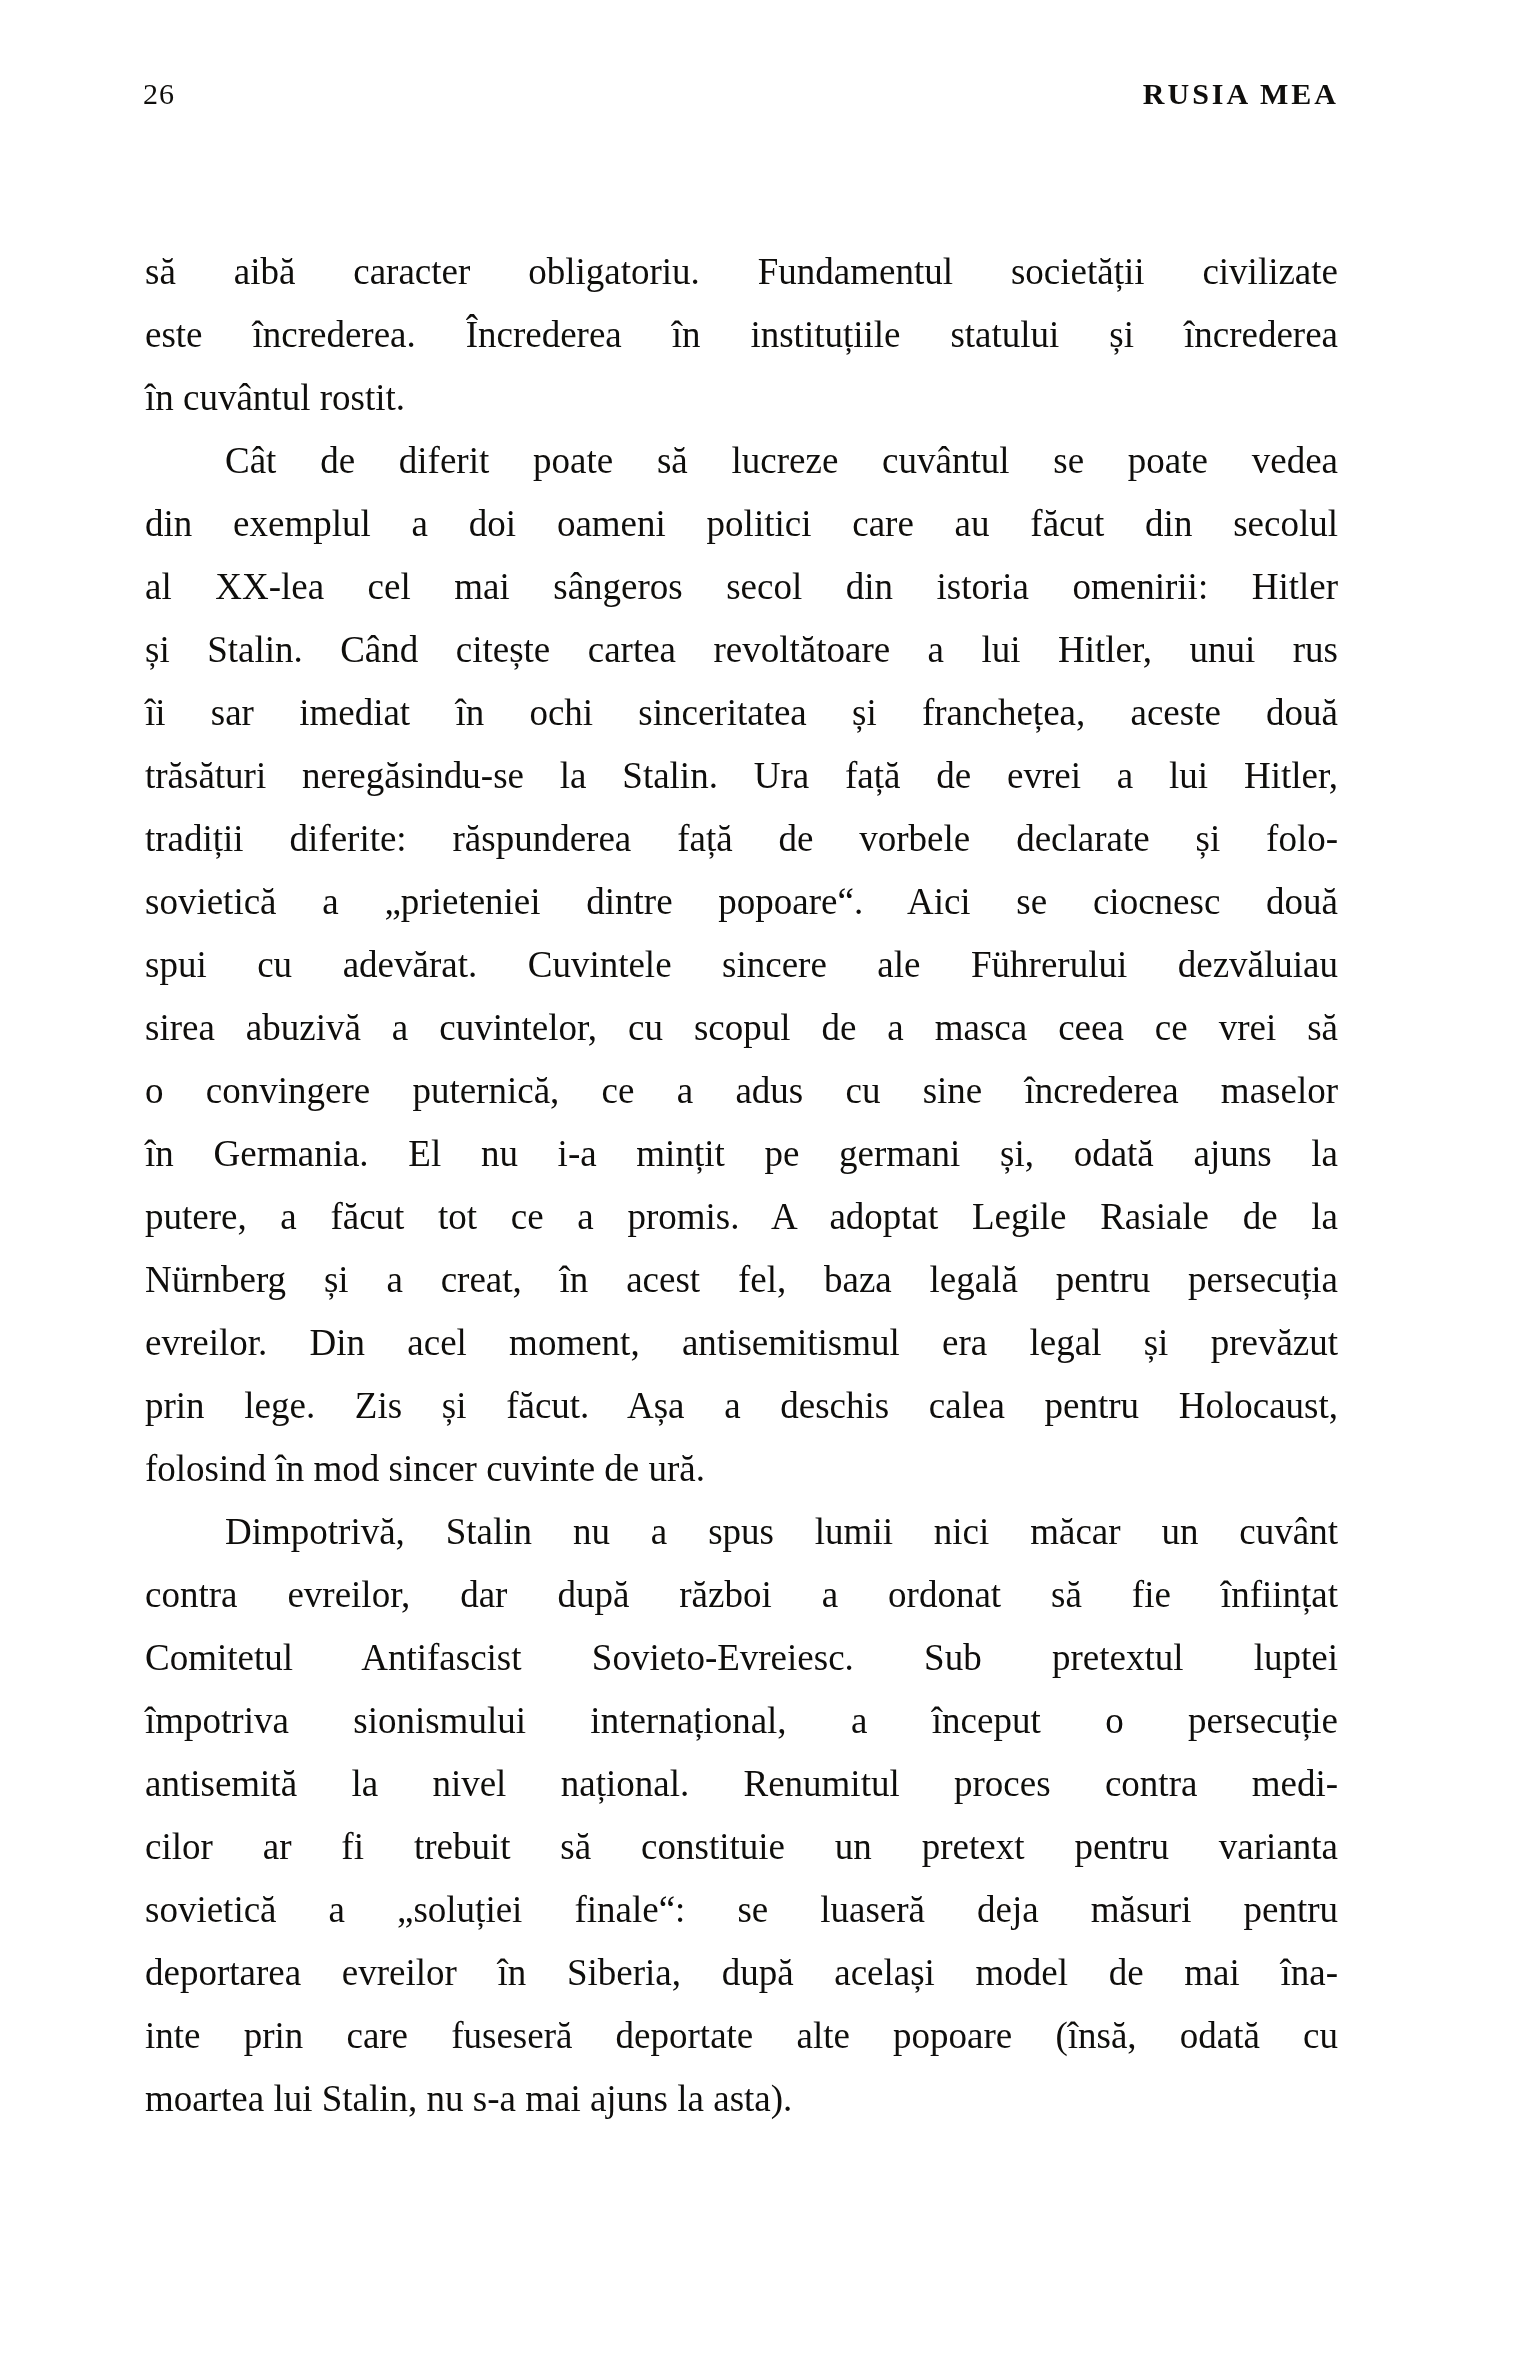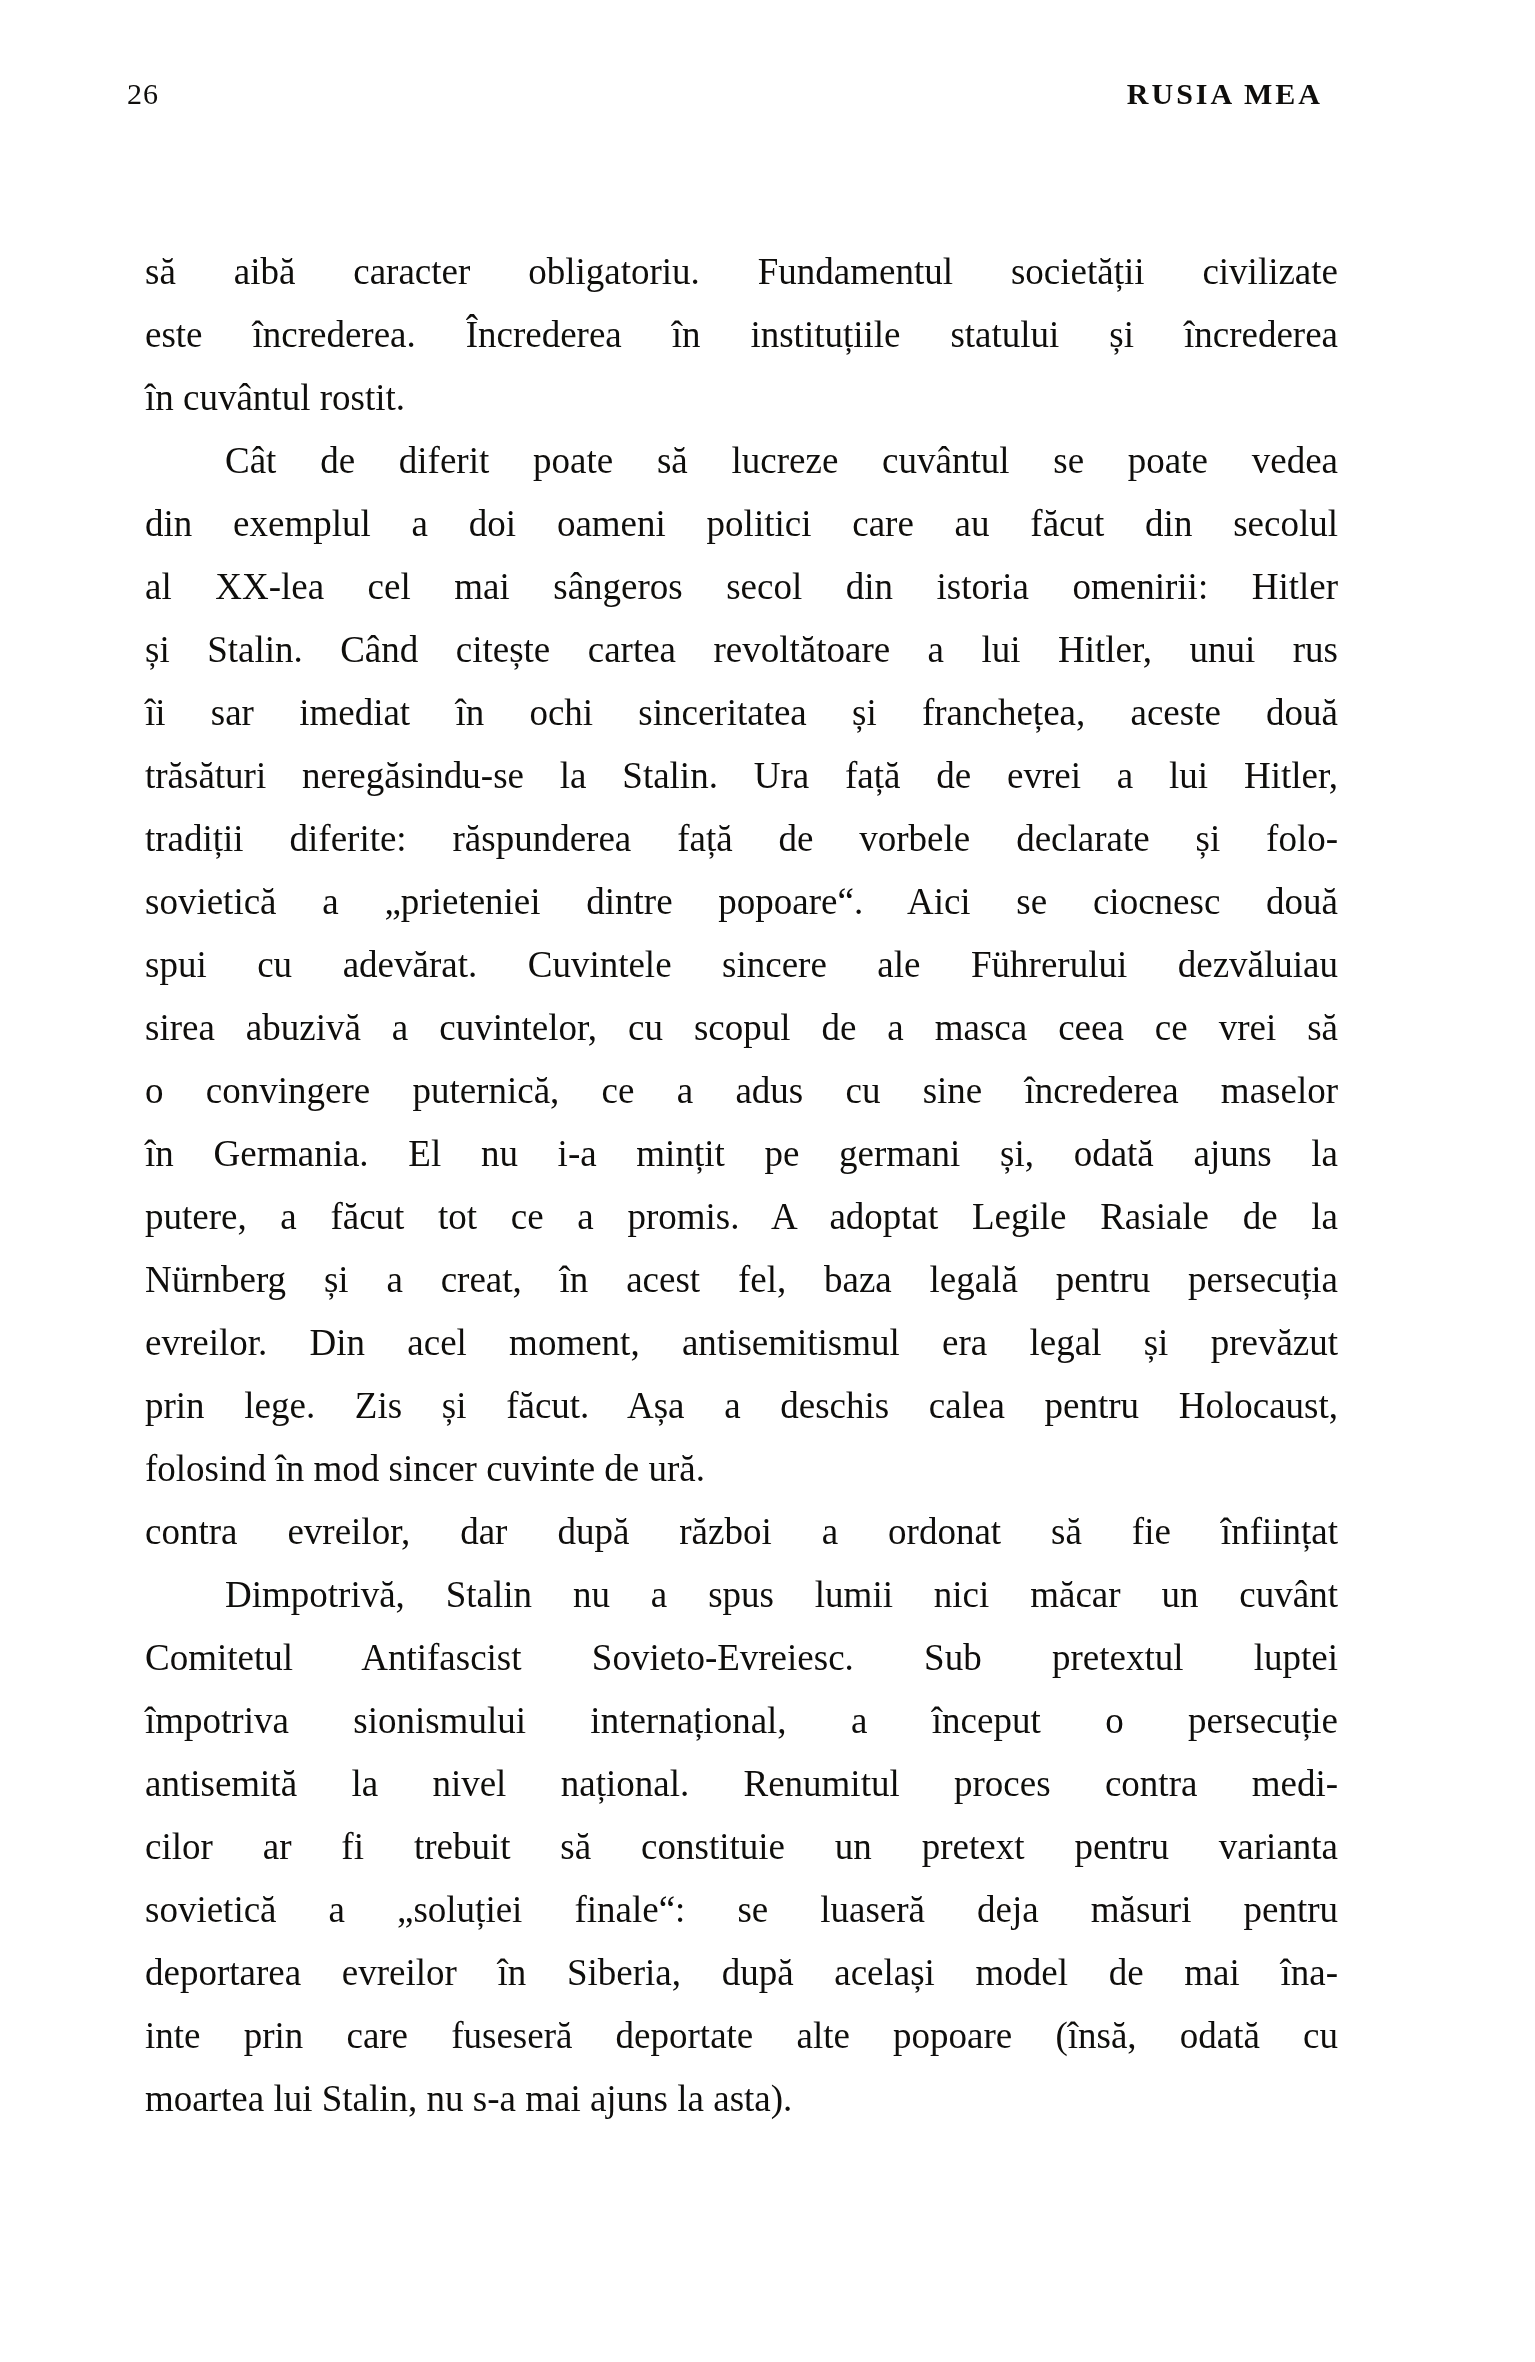--- a/index.html
+++ b/index.html
@@ -12,21 +12,21 @@
     width: 1535px;
     height: 2362px;
     background: #ffffff;
     color: #0f0e0c;
     font-family: "Liberation Serif", "DejaVu Serif", serif;
     overflow: hidden;
   }
   .running-header {
     position: absolute;
     top: 76px;
-    left: 127px;
+    left: 143px;
     width: 1193px;
     display: flex;
     justify-content: space-between;
     align-items: baseline;
     font-size: 30px;
     line-height: 36px;
   }
   .page-number {
     letter-spacing: 1px;
   }
@@ -89,22 +89,22 @@
         <div class="line">sirea abuzivă a cuvintelor, cu scopul de a masca ceea ce vrei să</div>
         <div class="line">o convingere puternică, ce a adus cu sine încrederea maselor</div>
         <div class="line">în Germania. El nu i-a mințit pe germani și, odată ajuns la</div>
         <div class="line">putere, a făcut tot ce a promis. A adoptat Legile Rasiale de la</div>
         <div class="line">Nürnberg și a creat, în acest fel, baza legală pentru persecuția</div>
         <div class="line">evreilor. Din acel moment, antisemitismul era legal și prevăzut</div>
         <div class="line">prin lege. Zis și făcut. Așa a deschis calea pentru Holocaust,</div>
         <div class="line last">folosind în mod sincer cuvinte de ură.</div>
       </div>
       <div class="paragraph">
+        <div class="line indent">Dimpotrivă, Stalin nu a spus lumii nici măcar un cuvânt</div>
         <div class="line">contra evreilor, dar după război a ordonat să fie înființat</div>
-        <div class="line indent">Dimpotrivă, Stalin nu a spus lumii nici măcar un cuvânt</div>
         <div class="line">Comitetul Antifascist Sovieto-Evreiesc. Sub pretextul luptei</div>
         <div class="line">împotriva sionismului internațional, a început o persecuție</div>
         <div class="line">antisemită la nivel național. Renumitul proces contra medi-</div>
         <div class="line">cilor ar fi trebuit să constituie un pretext pentru varianta</div>
         <div class="line">sovietică a „soluției finale“: se luaseră deja măsuri pentru</div>
         <div class="line">deportarea evreilor în Siberia, după același model de mai îna-</div>
         <div class="line">inte prin care fuseseră deportate alte popoare (însă, odată cu</div>
         <div class="line last">moartea lui Stalin, nu s-a mai ajuns la asta).</div>
       </div>
     </div>

